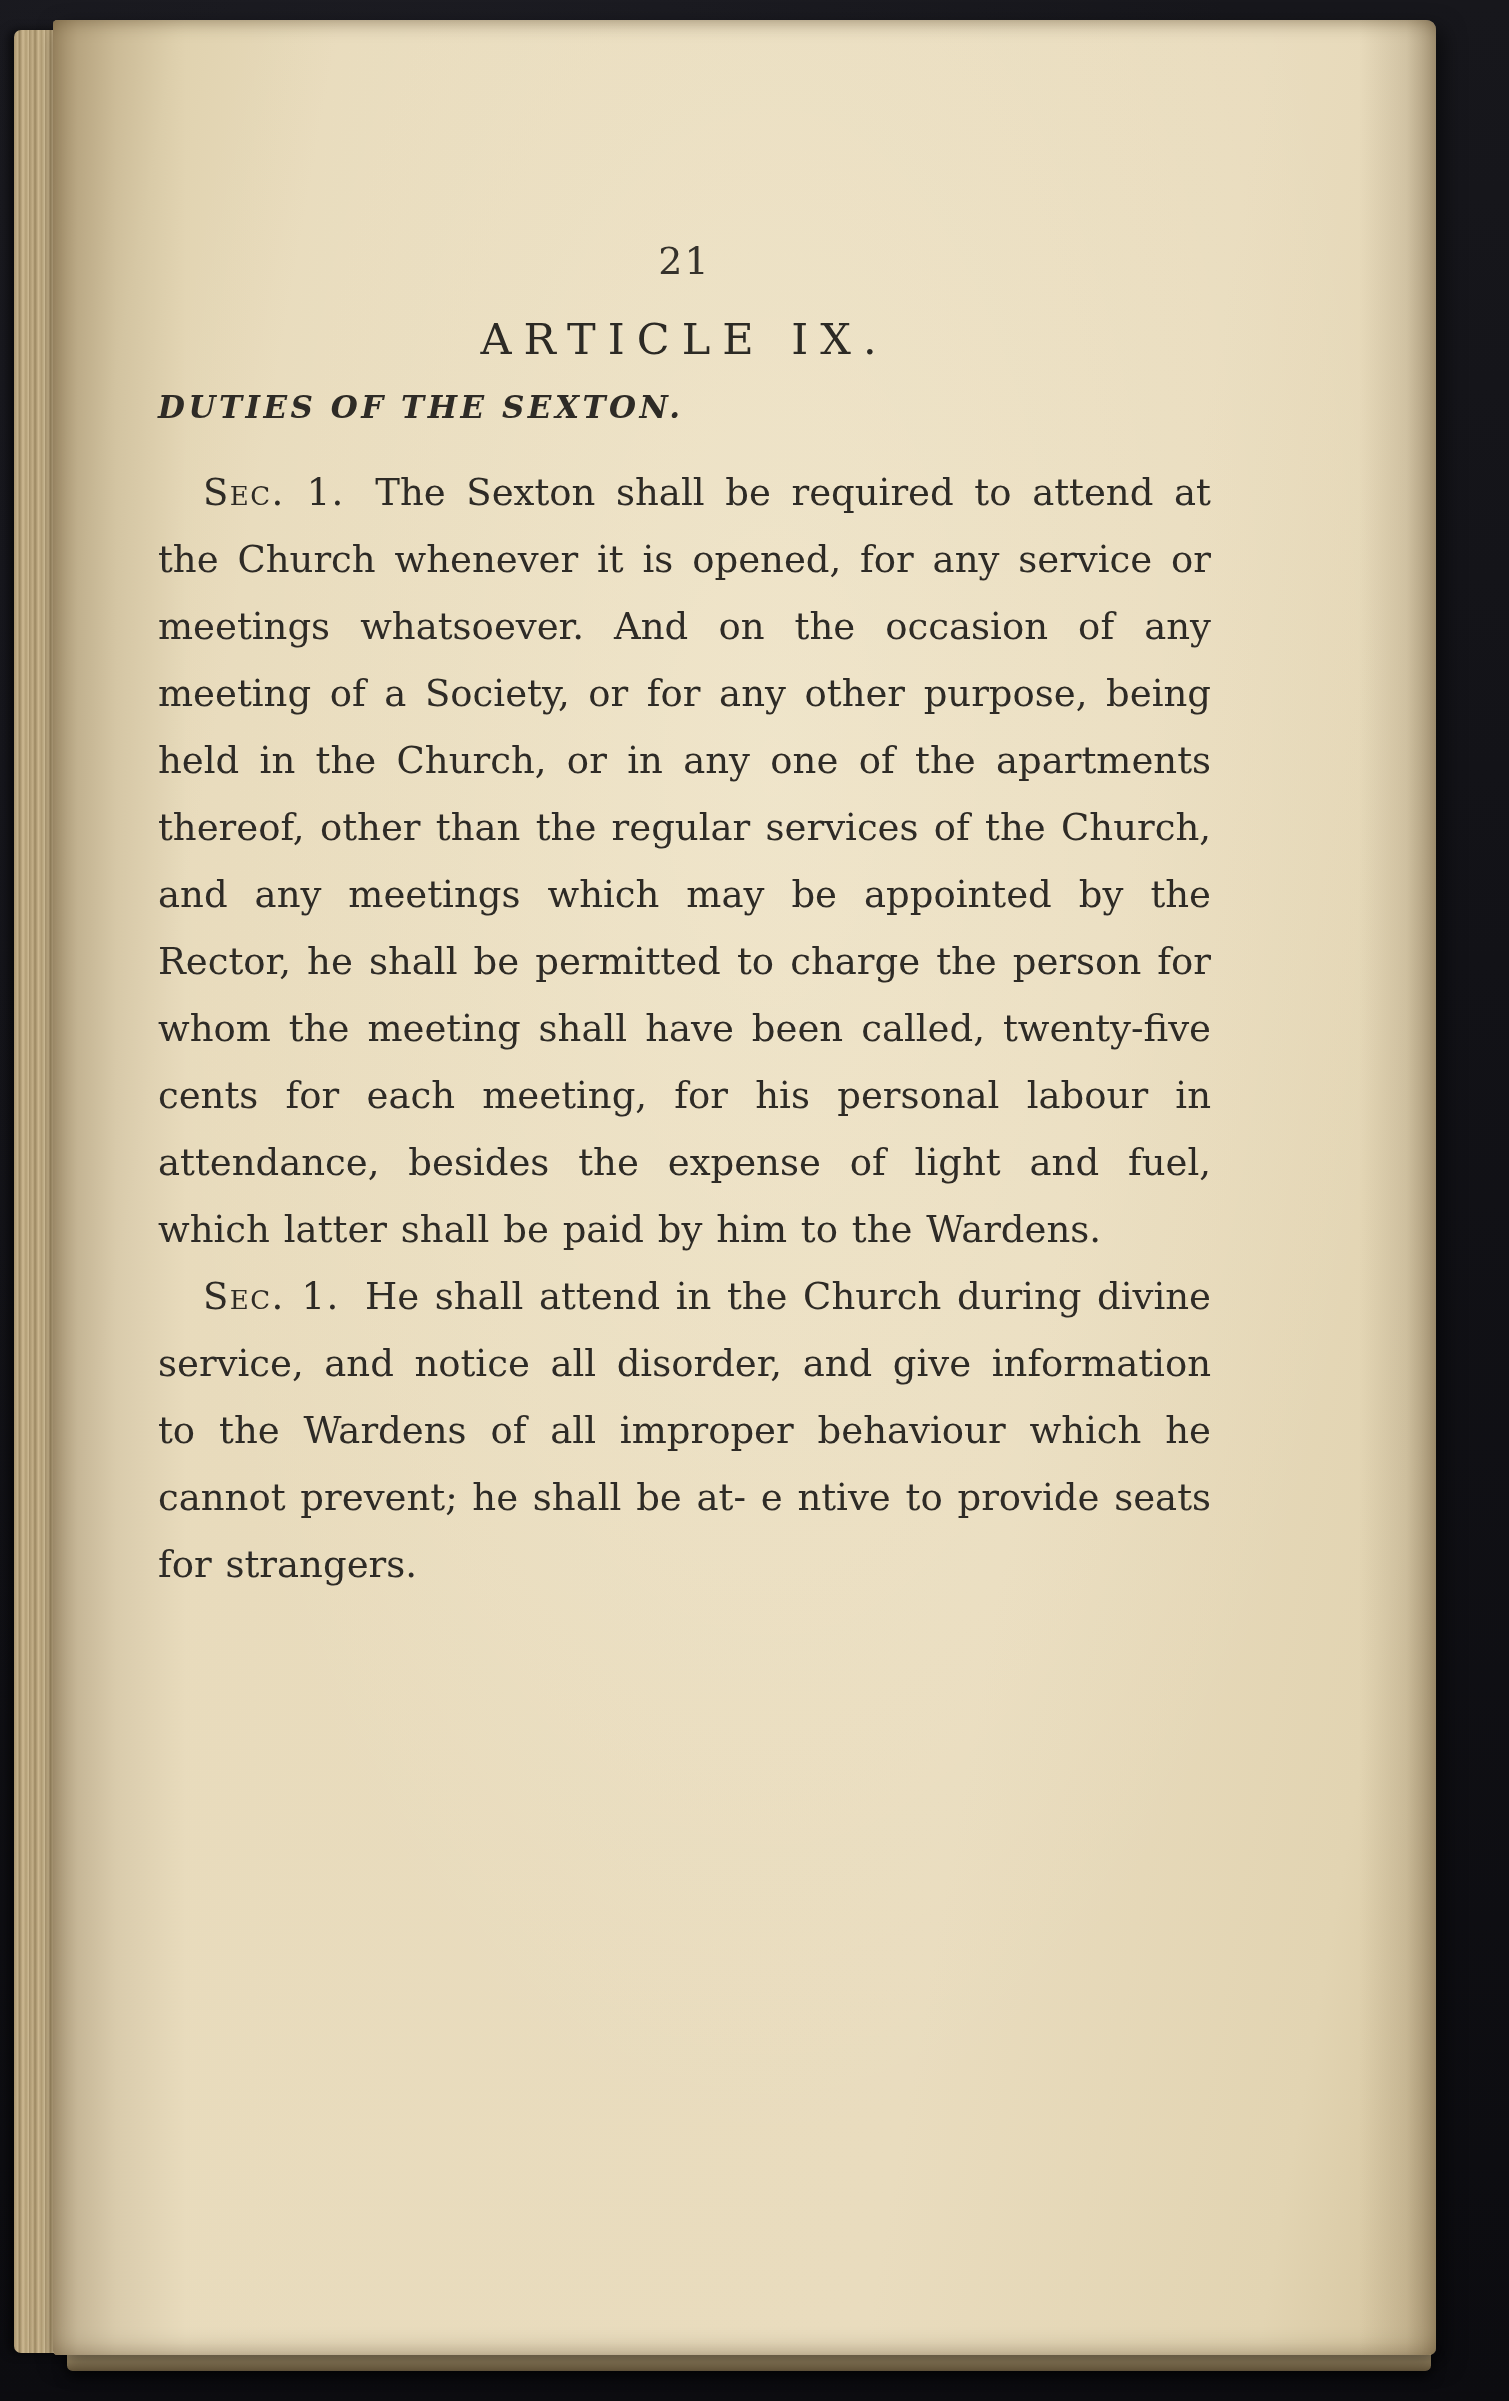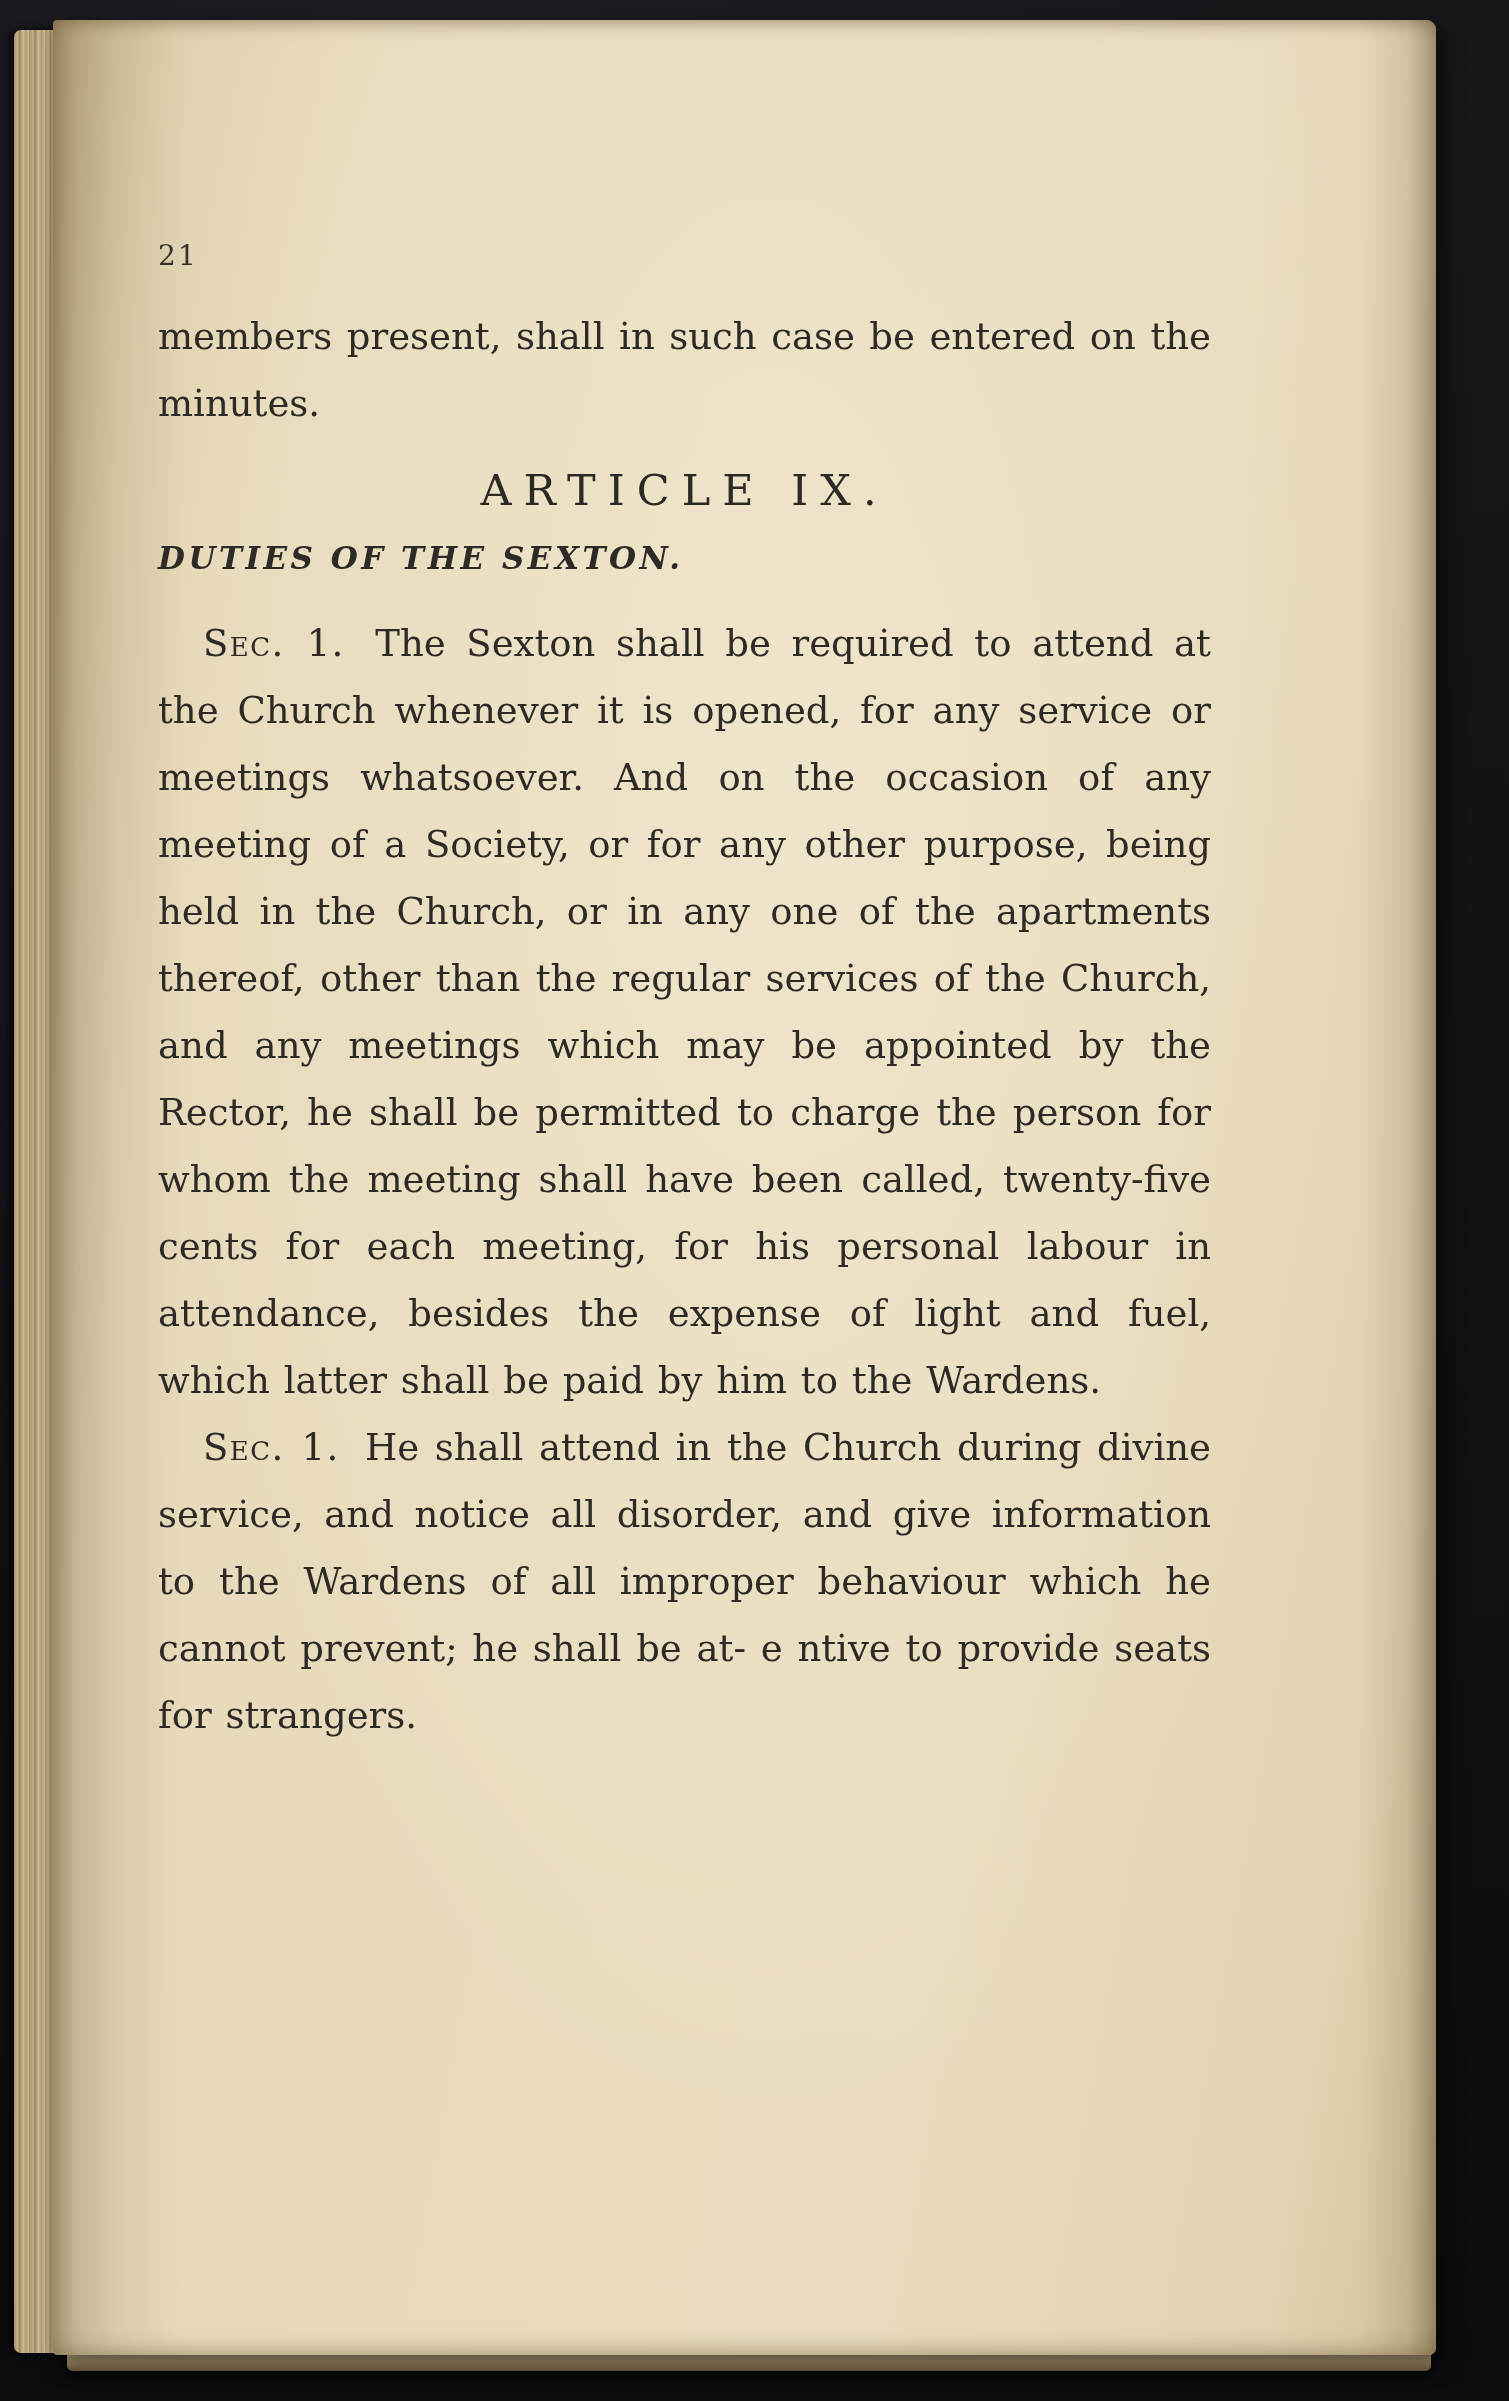--- a/index.html
+++ b/index.html
@@ -93,21 +93,22 @@
 
   .content {
     position: absolute;
     left: 105px;
     top: 219px;
     width: 1053px;
     color: #2e2b26;
   }
 
   .page-number {
-    font-size: 28px;
+    text-align: center;
+    font-size: 38px;
     letter-spacing: 2.1px;
     color: #35322c;
     margin: 0 0 31px 0;
   }
 
   .body-par {
     margin: 0;
     font-size: 37px;
     line-height: 67px;
     text-align: justify;
@@ -149,21 +150,20 @@
 <div class="canvas">
 
   <div class="book-edges"></div>
   <div class="book-bottom"></div>
 
   <div class="page">
     <div class="content">
 
       <div class="page-number">21</div>
 
-      <p class="body-par continuation">members present, shall in such case be entered on the minutes.</p>
 
       <h1 class="article-heading">ARTICLE IX.</h1>
 
       <h2 class="article-subheading">DUTIES OF THE SEXTON.</h2>
 
       <p class="body-par section">
         <span class="sec-label">Sec. 1.</span>
         <span>The Sexton shall be required to attend at the Church whenever it is opened, for any service or meetings whatsoever. And on the occasion of any meeting of a Society, or for any other purpose, being held in the Church, or in any one of the apartments thereof, other than the regular services of the Church, and any meetings which may be appointed by the Rector, he shall be permitted to charge the person for whom the meeting shall have been called, twenty-five cents for each meeting, for his personal labour in attendance, besides the expense of light and fuel, which latter shall be paid by him to the Wardens.</span>
       </p>
 

